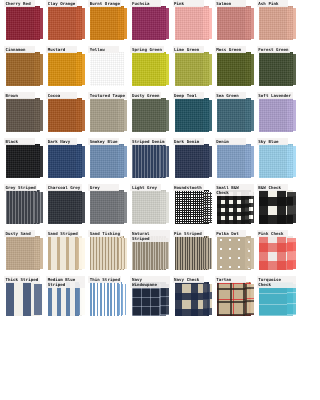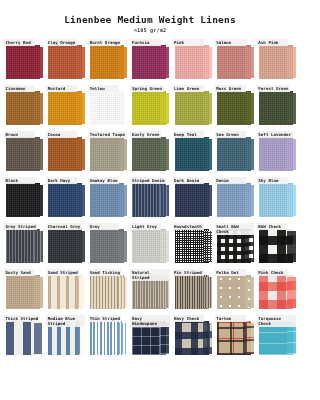--- a/index.html
+++ b/index.html
@@ -66,24 +66,20 @@
     letter-spacing:.05px;
     white-space:pre-line;
     z-index:3;
   }
 </style>
 </head>
 <body>
 
 <div class="sheet">
 
-  <div class="header">
-    <div class="title">Linenbee Medium Weight Linens</div>
-    <div class="subtitle">≈185 gr/m2</div>
-  </div>
 
   <div class="grid">
       <div class="cell">
         <div class="swatch" style="background-color: rgb(139, 31, 50);">
           <div class="flap" style="background-color: rgb(139, 31, 50);"></div>
         </div>
         <div class="label">Cherry Red</div>
       </div>
       <div class="cell">
         <div class="swatch" style="background-color: rgb(184, 81, 47);">

